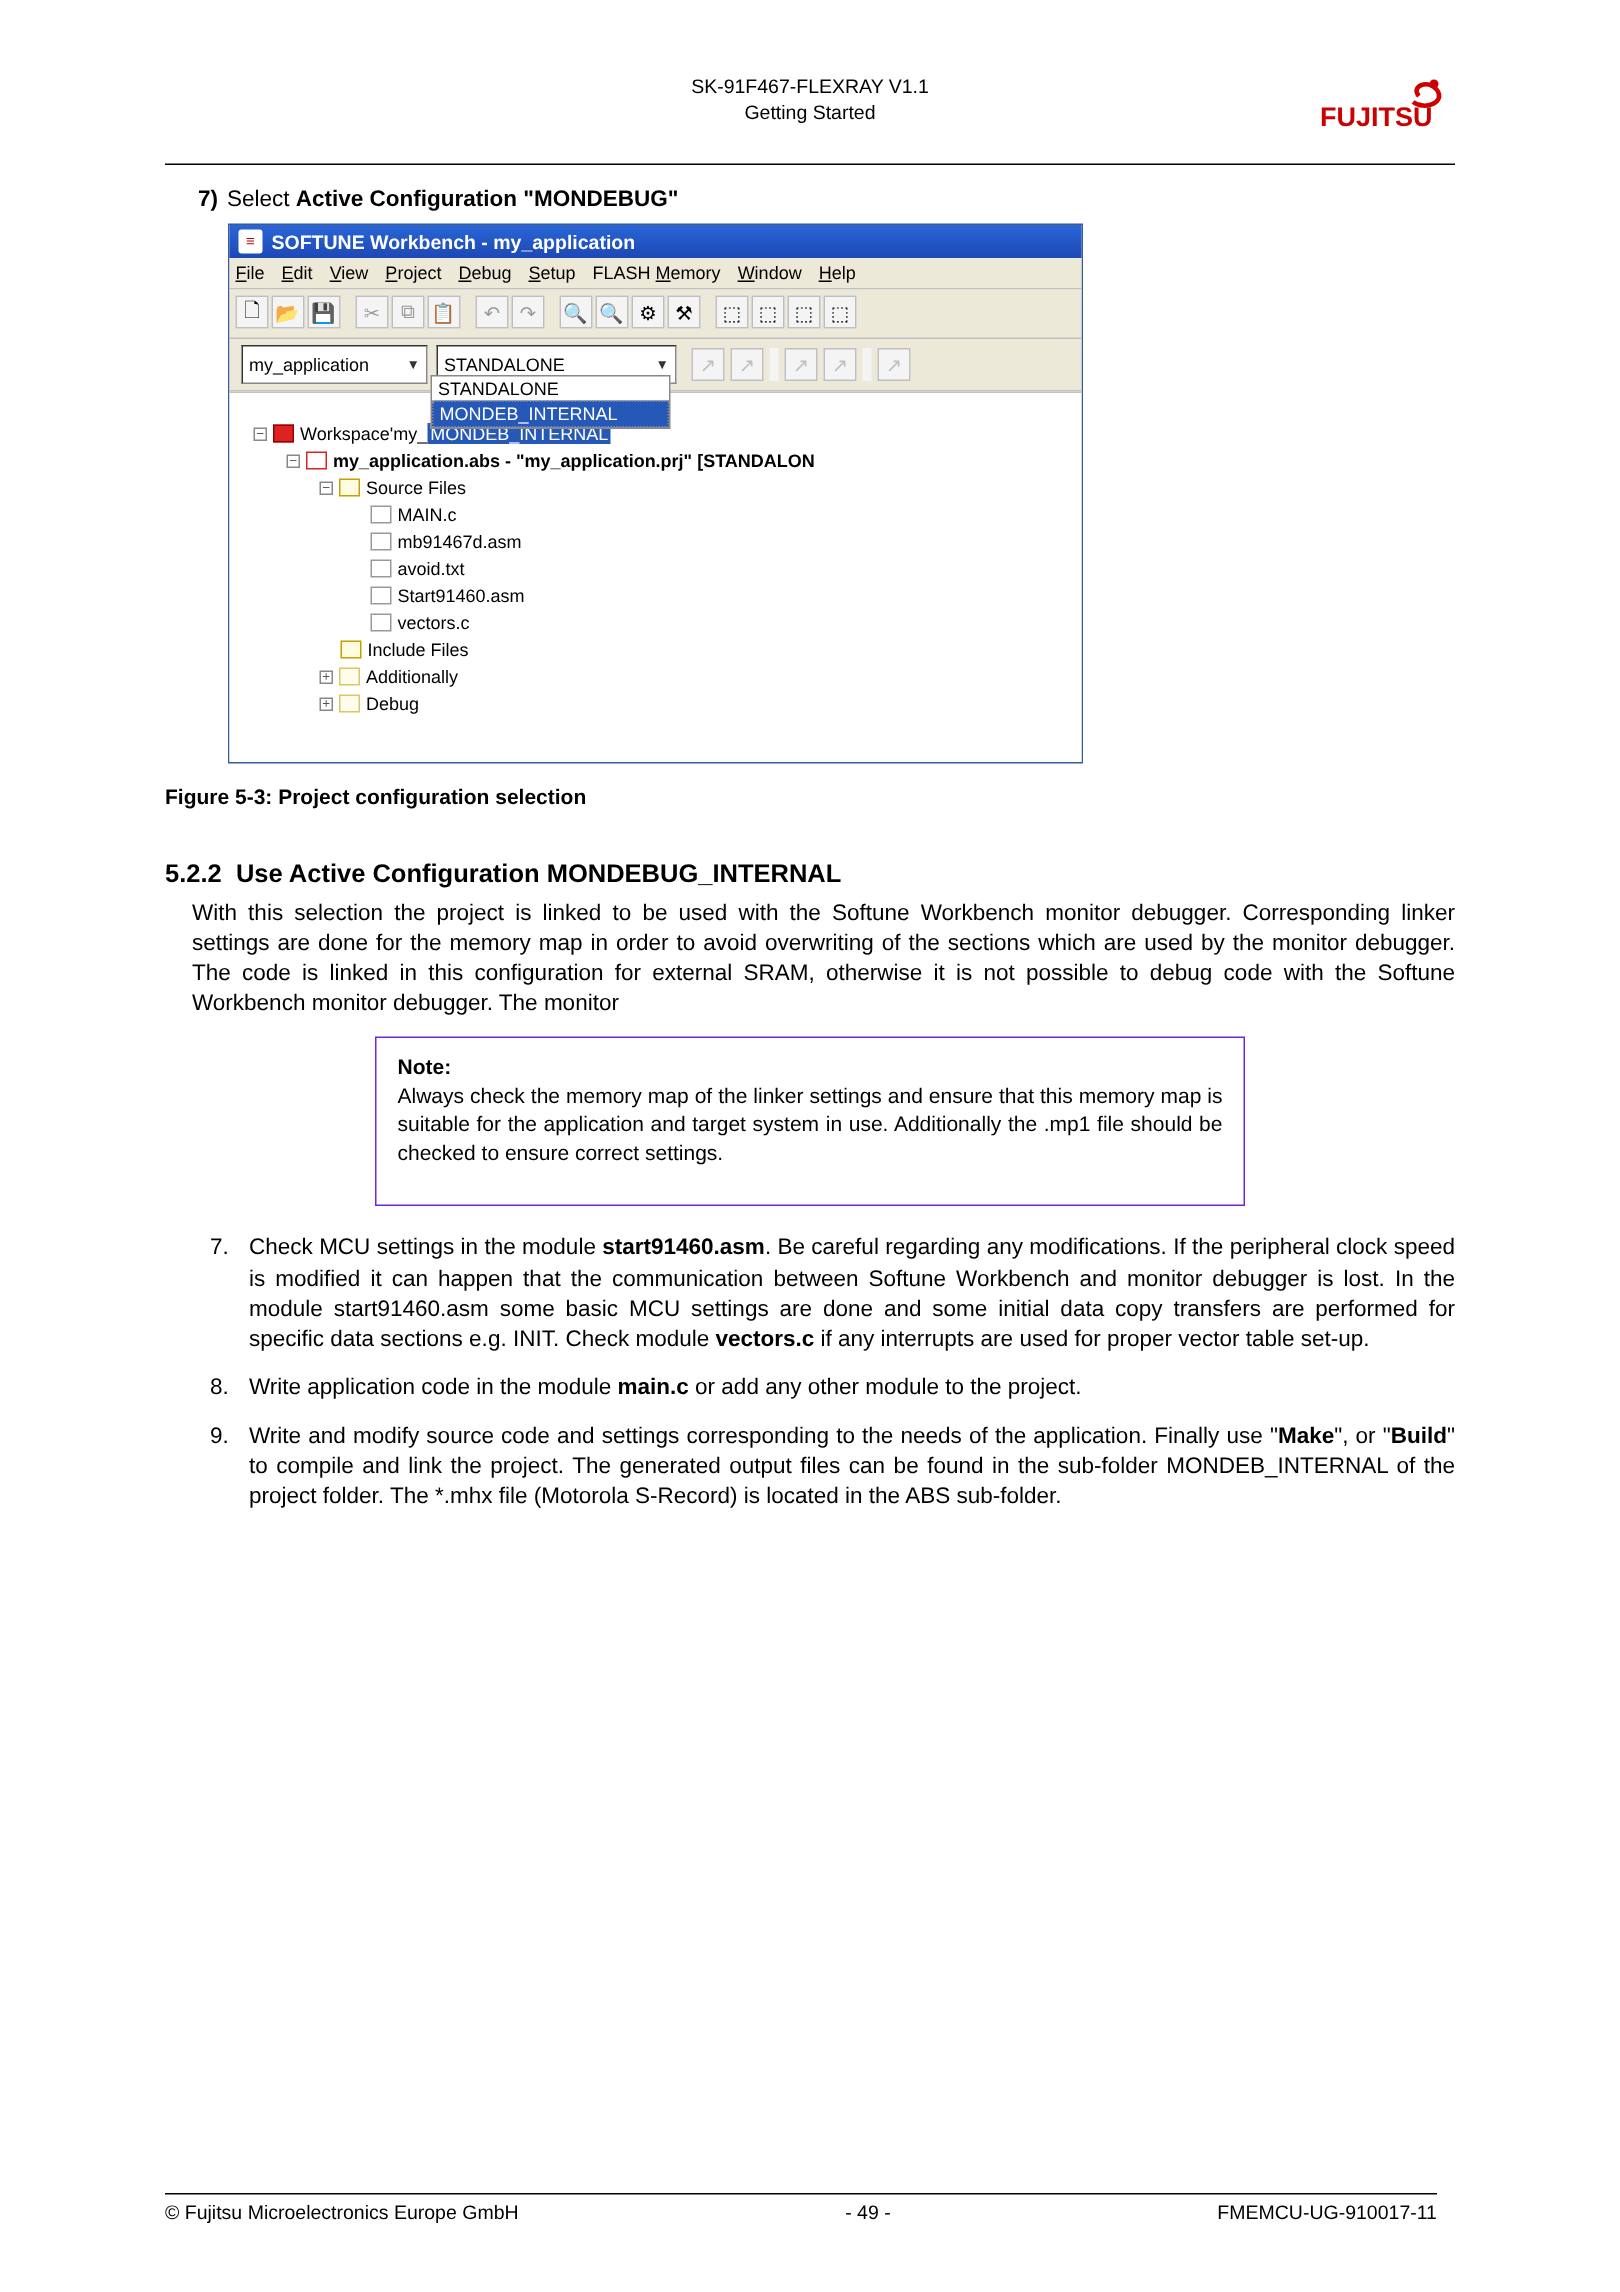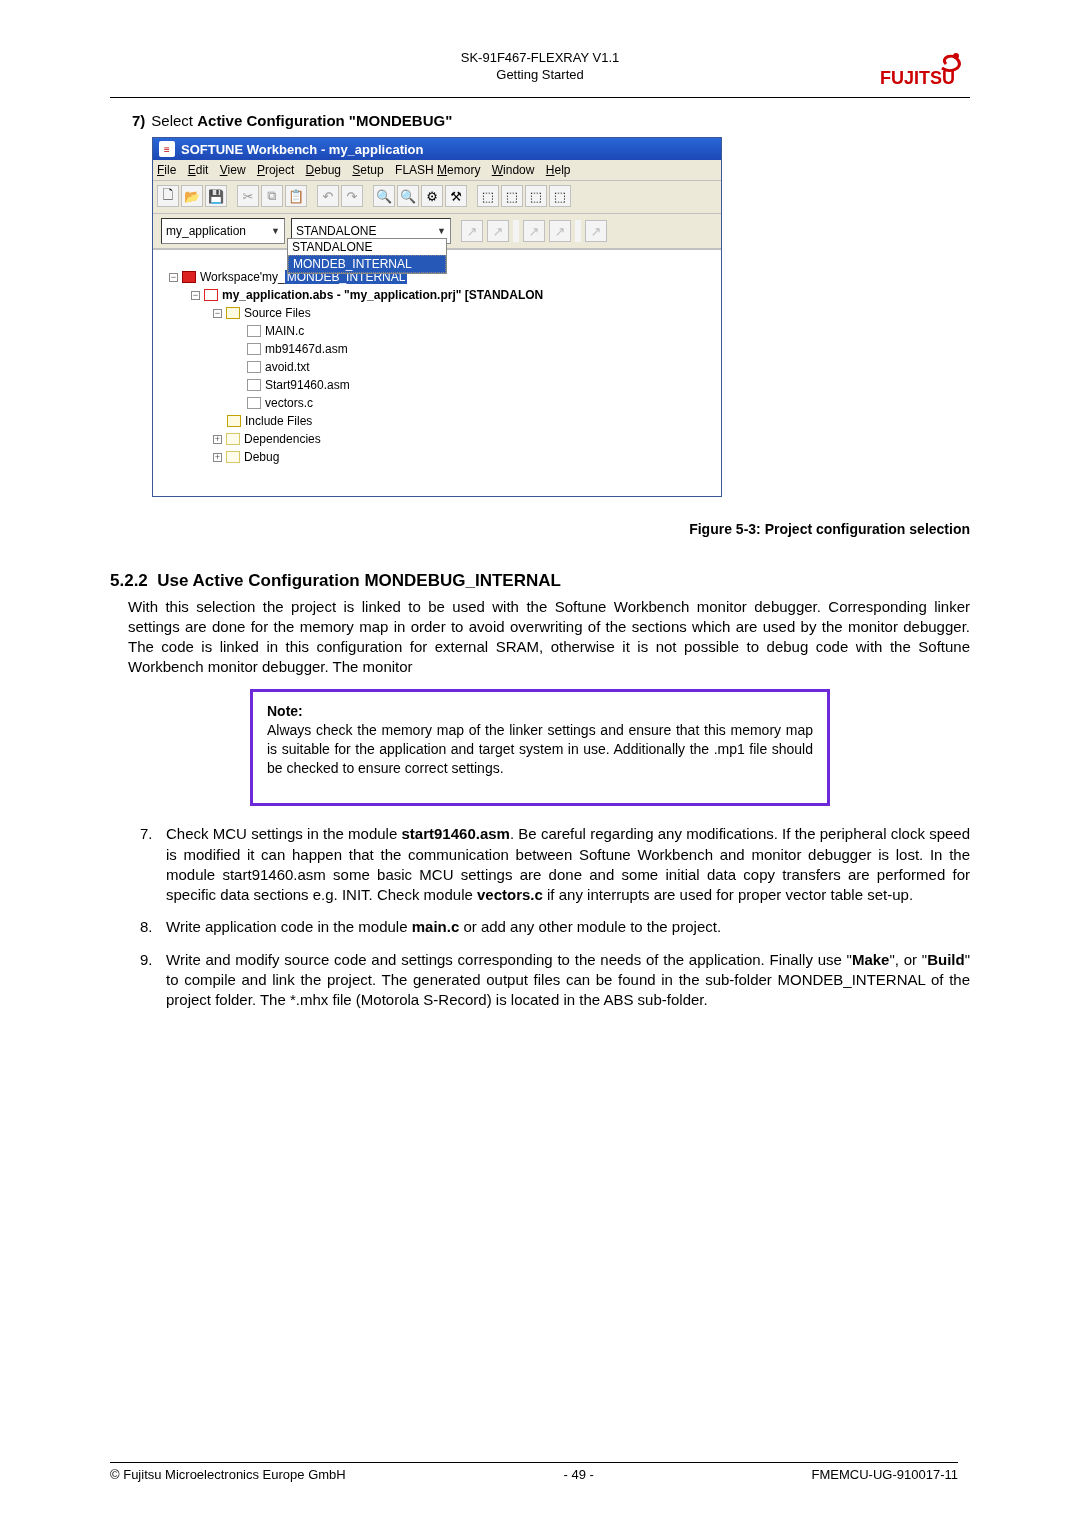--- a/index.html
+++ b/index.html
@@ -14,21 +14,21 @@
     height: 1528px;
     margin: 0 auto;
     background: #fff;
     padding: 50px 110px 40px 110px;
     position: relative;
   }
   .header-top {
     display: flex;
     justify-content: space-between;
     align-items: flex-start;
-    margin-bottom: 6px;
+    margin-bottom: 17px;
   }
   .hdr-text {
     flex: 1;
     text-align: center;
     font-size: 13px;
     line-height: 1.3;
   }
   .logo-wrap { width: 110px; text-align: right; }
   .logo { display: inline-block; }
   .rule {
@@ -141,41 +141,41 @@
   .tico { width:14px;height:12px;margin-right:4px;display:inline-block;}
   .tico.ws { background:#d22; border:1px solid #900;}
   .tico.app { background:#fff;border:1px solid #d22;}
   .tico.fold { background:#fffbe0;border:1px solid #c2a200;}
   .tico.foldc { background:#fffbe0;border:1px solid #c2a200; opacity:.6;}
   .tico.c { background:#fff;border:1px solid #999;}
   .tico.asm { background:#fff;border:1px solid #999;}
   .tico.txt { background:#fff;border:1px solid #999;}
 
   .fig-cap {
-    text-align:right;
+    text-align:left;
     font-weight:bold;
     font-size:14px;
-    margin: 24px 0 34px 0;
+    margin: 14px 0 34px 0;
   }
 
   .h3 {
     font-weight: bold;
     font-size: 17px;
     margin: 6px 0 6px 0;
   }
   .para {
     text-align: justify;
     line-height: 1.34;
     margin-bottom: 12px;
   }
 
   .notebox {
     width: 580px;
     margin: 10px auto 18px auto;
-    border: 3px solid #6d28d9;
+    border: 1px solid #6d28d9;
     padding: 10px 14px 26px 14px;
     font-size: 14px;
     text-align: justify;
     line-height: 1.34;
   }
   .notebox .ntitle { font-weight: bold; }
 
   ol.steps {
     list-style: none;
     margin-left: 30px;
@@ -338,21 +338,21 @@
           </div>
         <div class="tree-row">
             <span class="ind" style="width:66px"></span>
             <span class="tico fold"></span>
             <span>Include Files</span>
           </div>
         <div class="tree-row">
             <span class="ind" style="width:52px"></span>
             <span class="box">+</span>
             <span class="tico foldc"></span>
-            <span>Dependencies</span>
+            <span>Additionally</span>
           </div>
         <div class="tree-row">
             <span class="ind" style="width:52px"></span>
             <span class="box">+</span>
             <span class="tico foldc"></span>
             <span>Debug</span>
           </div>
       </div>
     </div>
   </div>

